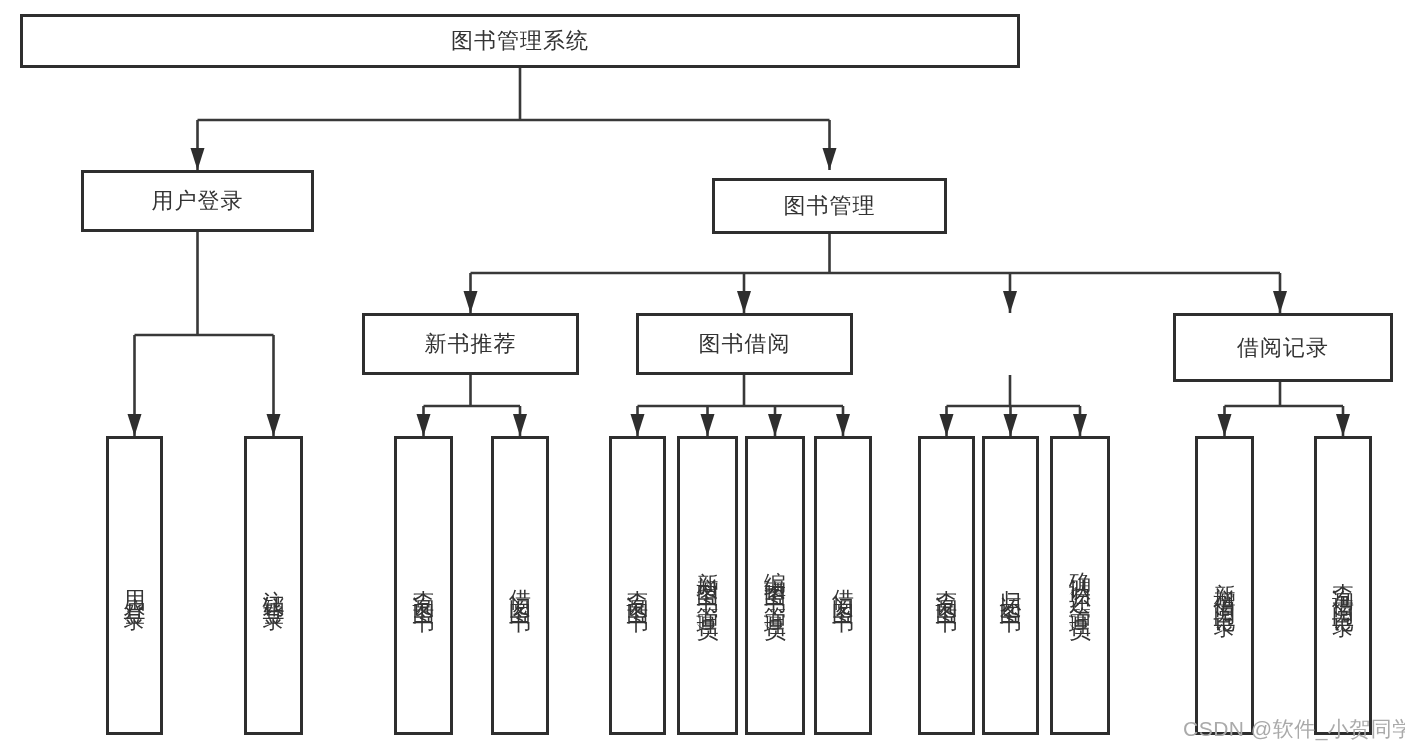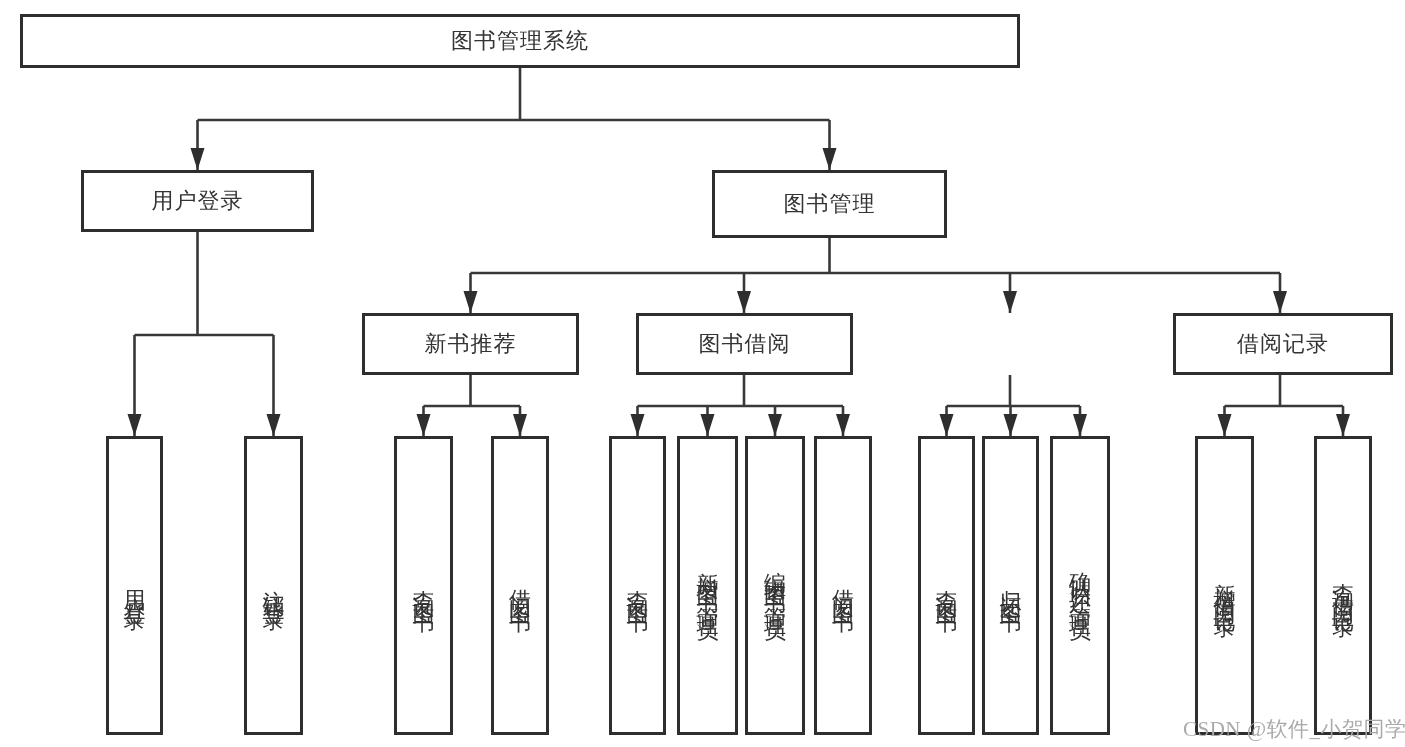--- a/index.html
+++ b/index.html
@@ -1,21 +1,21 @@
 <!DOCTYPE html>
 <html lang="zh"><head>
 <meta charset="utf-8">
 <style>
   html, body { margin: 0; padding: 0; background: #ffffff; }
   #canvas {
     position: relative;
     width: 1405px;
     height: 747px;
     background: #ffffff;
-    font-family: Liberation Serif, serif;
+    font-family: Liberation Sans, sans-serif;
     overflow: hidden;
   }
   svg.connectors { position: absolute; left: 0; top: 0; }
   .node {
     position: absolute;
     box-sizing: border-box;
     border: 3px solid #2e2e2e;
     background: #ffffff;
     display: flex;
     align-items: center;
@@ -107,25 +107,25 @@
       <path d="M1280,375 V406"></path>
       <path d="M1224.5,406 H1343"></path>
       <path d="M1224.5,406 V436" marker-end="url(#arrow)"></path>
       <path d="M1343,406 V436" marker-end="url(#arrow)"></path>
     </g>
   </svg>
 
   <div class="node" style="left:20px;top:14px;width:1000px;height:54px">图书管理系统</div>
 
   <div class="node" style="left:81px;top:170px;width:233px;height:62px">用户登录</div>
-  <div class="node" style="left:712px;top:170px;width:235px;height:68px">图书管理</div>
+  <div class="node" style="left:712px;top:178px;width:235px;height:56px">图书管理</div>
 
   <div class="node" style="left:362px;top:313px;width:217px;height:62px">新书推荐</div>
   <div class="node" style="left:636px;top:313px;width:217px;height:62px">图书借阅</div>
-  <div class="node" style="left:1173px;top:313px;width:220px;height:62px">借阅记录</div>
+  <div class="node" style="left:1173px;top:313px;width:220px;height:69px">借阅记录</div>
 
   <div class="leaf" style="left:106px;width:57px">
     <span class="vtext">用户登录</span>
   </div>
   <div class="leaf" style="left:244px;width:59px">
     <span class="vtext">注销登录</span>
   </div>
 
   <div class="leaf" style="left:394px;width:59px">
     <span class="vtext">查询图书</span>

